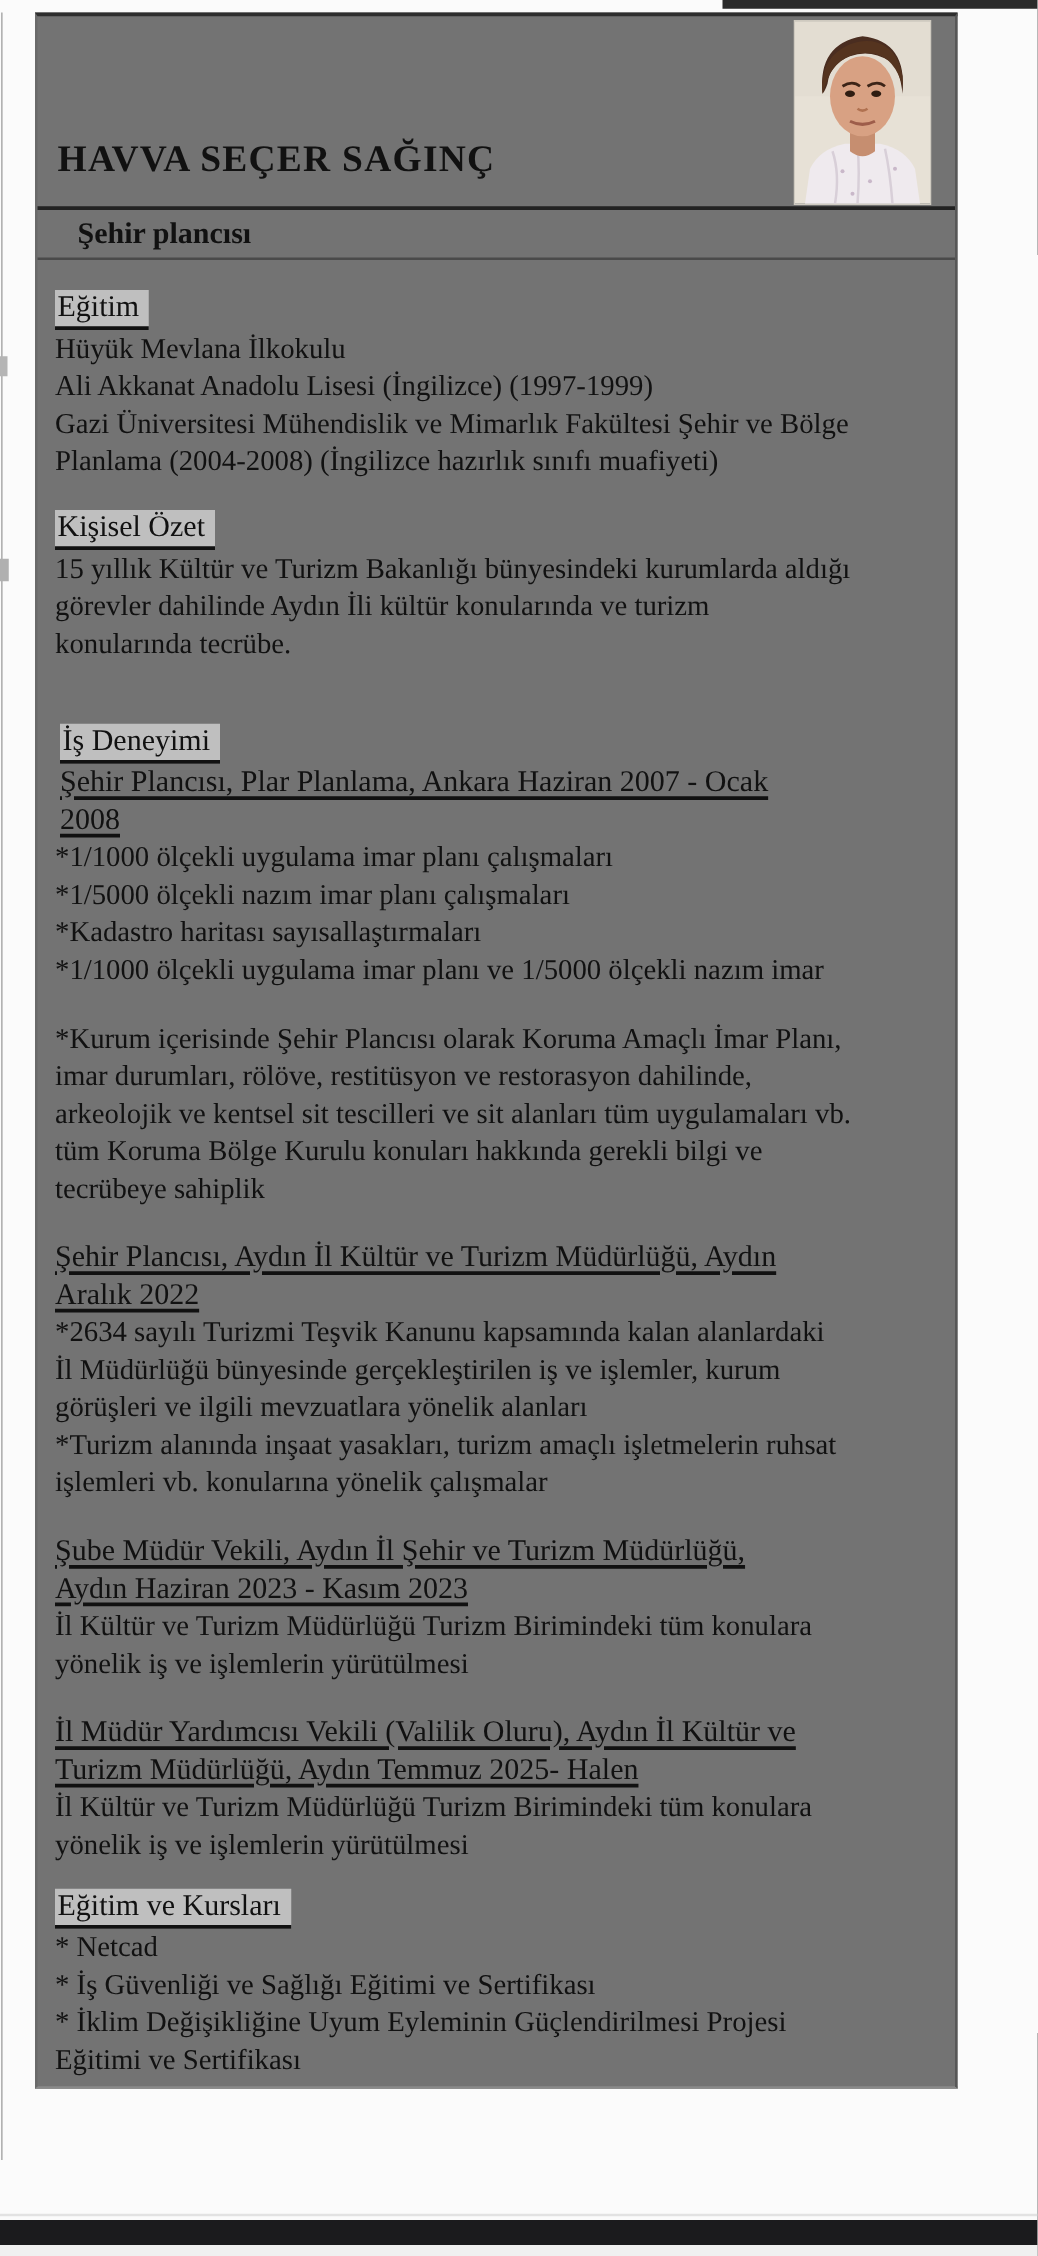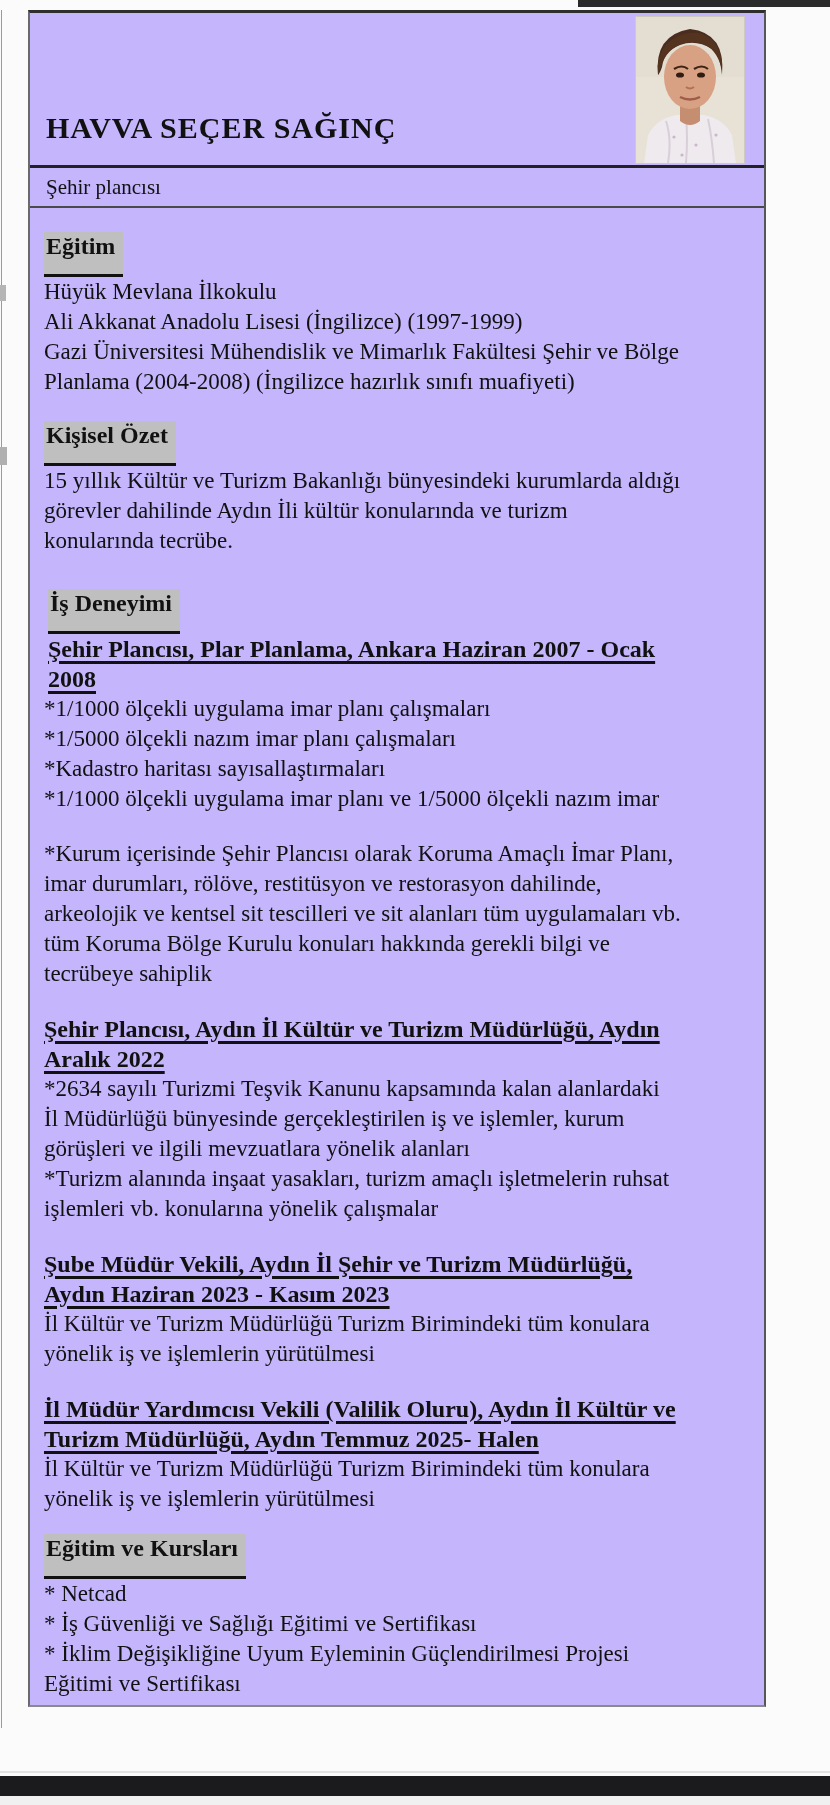--- a/index.html
+++ b/index.html
@@ -12,59 +12,59 @@
   }
   
   .page-left-edge{position:absolute;left:1px;top:10px;width:1px;height:1718px;background:#9a9a9a;}
   .edge-tick-1{position:absolute;left:0;top:285px;width:6px;height:16px;background:#b5b5b5;}
   .edge-tick-2{position:absolute;left:0;top:447px;width:7px;height:18px;background:#b0b0b0;}
   .top-right-bar{position:absolute;left:578px;top:0;width:252px;height:7px;background:#2b2b2b;}
 
   
   .doc{
     position:absolute;left:28px;top:10px;width:738px;
-    background:#c4b5fd;
+    background:#737373;
     border-top:3px solid #2e2e2e;
     border-left:2px solid #6a6a6a;
     border-right:2px solid #575757;
     border-bottom:2px solid #8a8a8a;
     box-sizing:border-box;
   }
   .doc-inner{padding:0 20px 6px 14px;}
 
   .person-name{
     margin:92px 0 0 2px;
     font-size:30px;font-weight:bold;line-height:46px;
     letter-spacing:1px;
   }
   .rule-1{height:3px;background:#222;margin:14px -20px 0 -14px;}
   .person-title{
-    margin:4px 0 0 2px;
-    font-size:21px;font-weight:normal;line-height:30px;
+    margin:4px 0 0 18px;
+    font-size:24px;font-weight:bold;line-height:30px;
   }
   .rule-2{height:2px;background:#4a4a4a;margin:4px -20px 0 -14px;}
 
   .line{font-size:23px;line-height:30px;white-space:nowrap;}
   .sec-heading{
     display:inline-block;
-    font-size:24px;font-weight:bold;line-height:29px;
+    font-size:24px;font-weight:normal;line-height:29px;
     background:#bfbfbf;
     border-bottom:3px solid #111;
-    padding:0 8px 13px 2px;
+    padding:0 8px 0 2px;
   }
   .sec{margin-top:24px;}
   .sec-summary{margin-top:24px;}
-  .sec-exp{margin-top:33px;}
+  .sec-exp{margin-top:49px;}
   .sec-exp .sec-heading{margin-left:4px;}
   .sec-courses{margin-top:20px;}
   .job{margin-top:25px;}
   .job-first{margin-top:0;}
   .job-first .title-line{padding-left:4px;}
   .title-line{
-    font-size:24px;font-weight:bold;line-height:30px;
+    font-size:24px;font-weight:normal;line-height:30px;
     text-decoration:underline;
     text-decoration-thickness:2.5px;
     text-underline-offset:4px;
     white-space:nowrap;
   }
   .photo{
     position:absolute;left:605px;top:3px;width:108px;height:146px;
     border:1px solid #cfcac0;
   }
 

